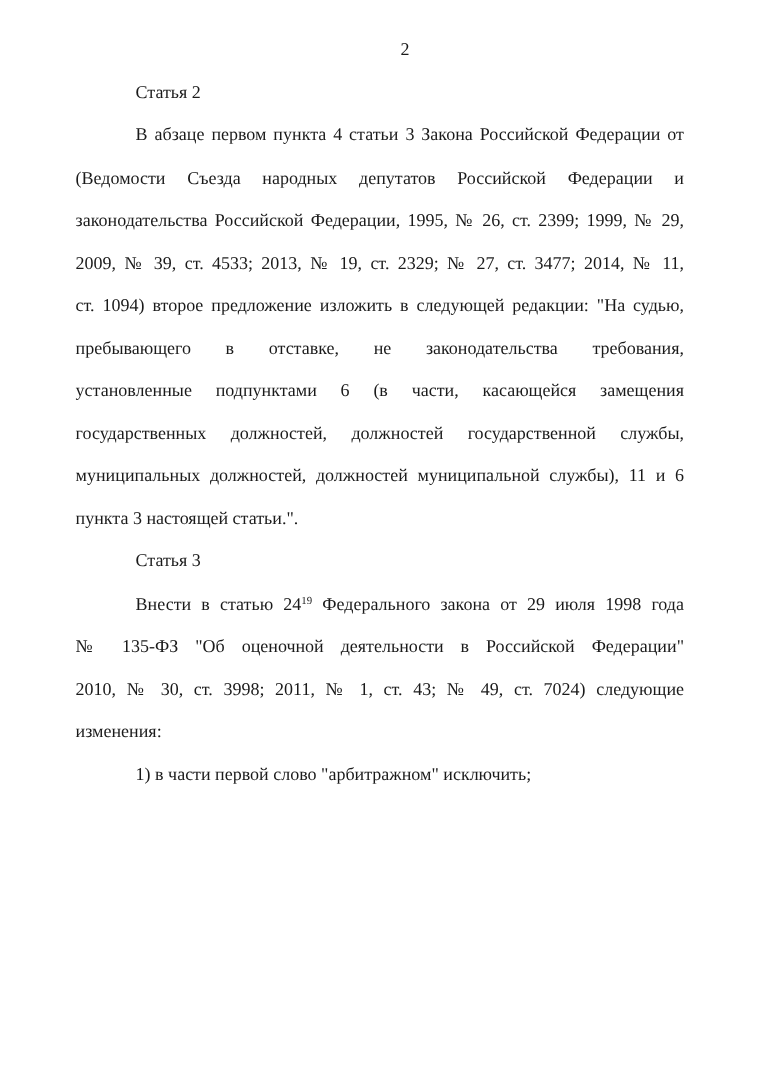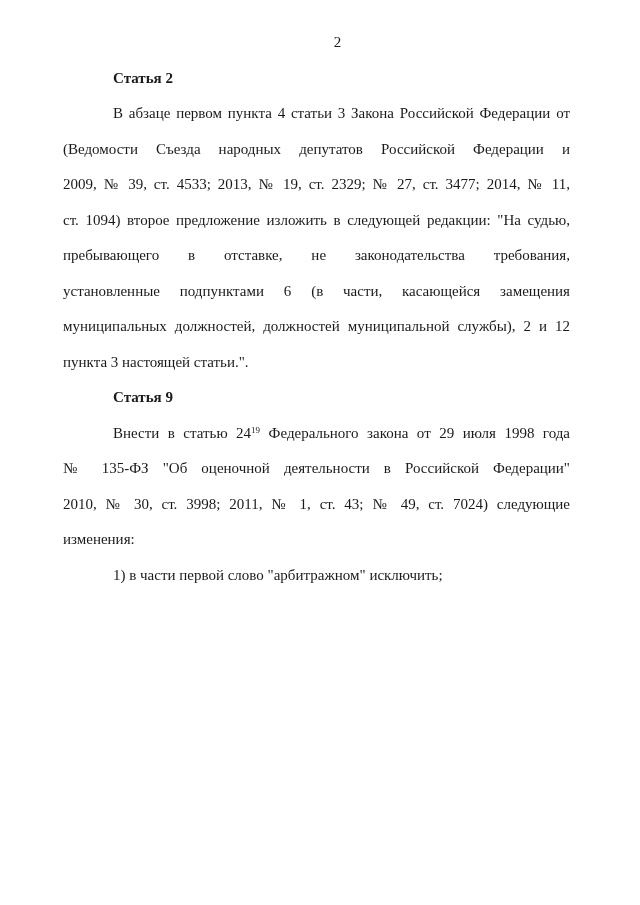--- a/index.html
+++ b/index.html
@@ -29,45 +29,47 @@
     text-align: justify;
     text-align-last: justify;
   }
   .j::after {
     content: "";
     display: inline-block;
     width: 100%;
     height: 0;
   }
   .ind { text-indent: 50px; }
-  .head { font-weight: bold; text-indent: 50px; }
+  .head { font-weight: normal; text-indent: 50px; }
   .pagenum { text-align: center; text-indent: 42px; }
   sup {
     font-size: 0.6em;
     line-height: 0;
     vertical-align: baseline;
     position: relative;
     top: -0.5em;
   }
 </style>
 </head>
 <body>
 
 <div id="doc">
   <div class="line pagenum">2</div>
   <div id="blocks">
       <div class="line head">Статья 2</div>
       <div class="line j ind">В абзаце первом пункта 4 статьи 3 Закона Российской Федерации от</div>
       <div class="line j">(Ведомости Съезда народных депутатов Российской Федерации и</div>
+      <div class="line j">законодательства Российской Федерации, 1995, № 26, ст. 2399; 1999, № 29,</div>
       <div class="line j">2009, № 39, ст. 4533; 2013, № 19, ст. 2329; № 27, ст. 3477; 2014, № 11,</div>
       <div class="line j">ст. 1094) второе предложение изложить в следующей редакции: "На судью,</div>
       <div class="line j">пребывающего в отставке, не законодательства требования,</div>
       <div class="line j">установленные подпунктами 6 (в части, касающейся замещения</div>
-      <div class="line j">муниципальных должностей, должностей муниципальной службы), 2 и 12</div>
+      <div class="line j">государственных должностей, должностей государственной службы,</div>
+      <div class="line j">муниципальных должностей, должностей муниципальной службы), 11 и 6</div>
       <div class="line">пункта 3 настоящей статьи.".</div>
-      <div class="line head">Статья 9</div>
+      <div class="line head">Статья 3</div>
       <div class="line j ind">Внести в статью 24<sup>19</sup> Федерального закона от 29 июля 1998 года</div>
       <div class="line j">№ 135-ФЗ "Об оценочной деятельности в Российской Федерации"</div>
       <div class="line j">2010, № 30, ст. 3998; 2011, № 1, ст. 43; № 49, ст. 7024) следующие</div>
       <div class="line">изменения:</div>
       <div class="line ind">1) в части первой слово "арбитражном" исключить;</div>
     </div>
 </div>
 
 </body></html>

